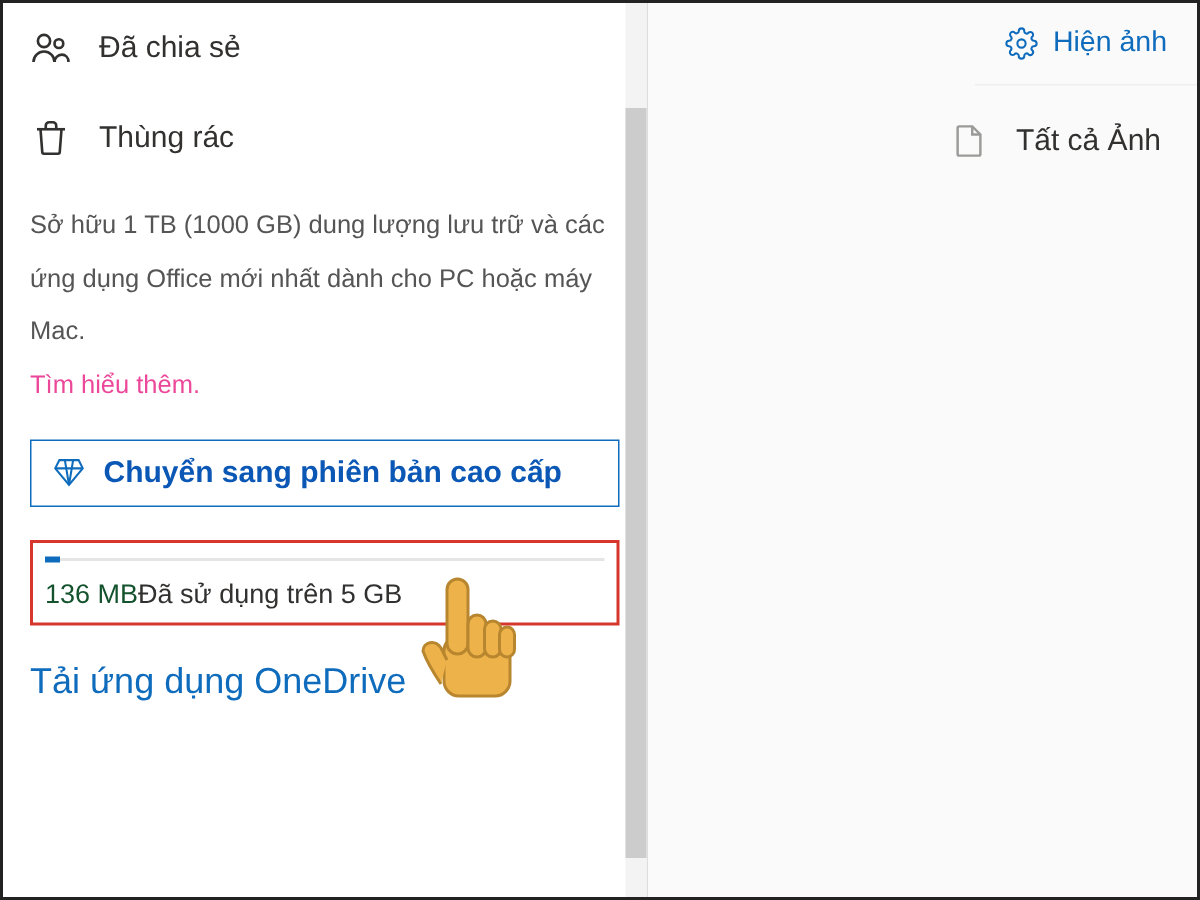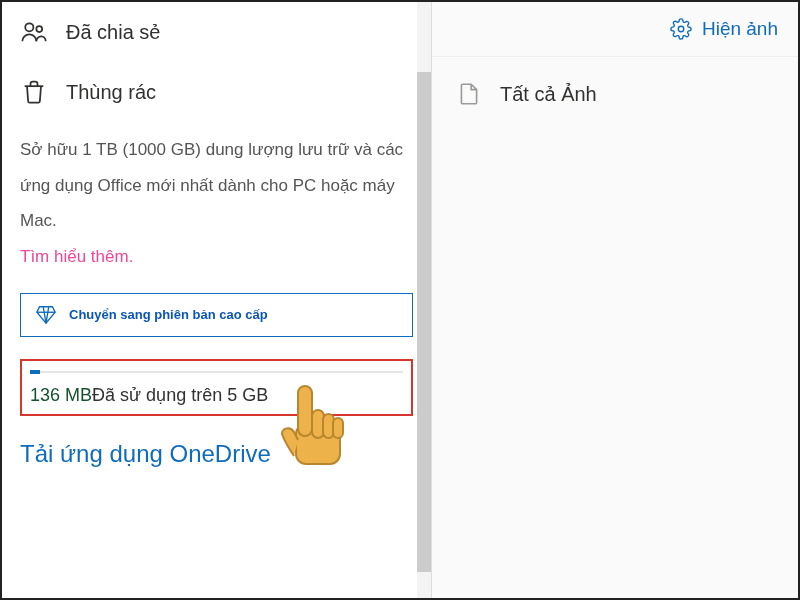--- a/index.html
+++ b/index.html
@@ -7,30 +7,30 @@
     .wrapper { display: flex; height: 100%; }
     .sidebar { width: 430px; height: 100%; display: flex; flex-direction: column; border-right: 1px solid #ddd; position: relative; }
     .scrollbar { position: absolute; right: 0; top: 0; width: 14px; height: 100%; background: #f3f3f3; }
     .scrollbar-thumb { position: absolute; top: 70px; left: 0; width: 100%; height: 500px; background: #ccc; }
     .nav { list-style: none; padding-right: 14px; }
     .nav-item { display: flex; align-items: center; padding: 16px 18px; cursor: pointer; font-size: 20px; color: #323130; }
     .nav-item.active { background: #eaeaea; }
     .nav-item .icon { width: 28px; height: 28px; display: inline-flex; align-items: center; justify-content: center; margin-right: 18px; color: #323130; }
     .promo { padding: 10px 18px 18px 18px; font-size: 17px; color: #555; line-height: 2.1; }
     .promo a { color: #ec4899; text-decoration: none; }
-    .upgrade-btn { margin: 0 18px; border: 1.5px solid #0f6cbd; background: #fff; color: #0b57b5; font-size: 13px; font-weight: 600; padding: 10px 14px; display: flex; align-items: center; gap: 12px; cursor: pointer; }
+    .upgrade-btn { margin: 0 18px; border: 1.5px solid #0f6cbd; background: #fff; color: #0b57b5; font-size: 20px; font-weight: 600; padding: 10px 14px; display: flex; align-items: center; gap: 12px; cursor: pointer; }
     .upgrade-btn .icon { width: 22px; height: 22px; display: inline-flex; color: #0f6cbd; }
     .progress-zone { margin: 22px 18px 6px 18px; border: 2px solid #d6362b; padding: 10px 8px 8px 8px; }
     .progress-bar { width: 100%; height: 2px; background: #e5e5e5; position: relative; margin-bottom: 12px; }
     .progress-fill { position: absolute; left: 0; top: -1px; height: 4px; width: 10px; background: #0f6cbd; }
     .storage-text { font-size: 18px; color: #323130; }
     .storage-text .used { color: #14532d; }
     .download-link { padding: 18px 18px; }
     .download-link a { color: #0f6cbd; text-decoration: none; font-size: 24px; }
-    .main { flex: 1; background: #fafafa; display: flex; flex-direction: column; }
+    .main { flex: 1; background: #fafafa; display: flex; flex-direction: column; align-items: flex-end; }
     .toolbar { display: flex; justify-content: flex-end; align-items: center; gap: 10px; padding: 16px 20px; border-bottom: 1px solid #eee; color: #0f6cbd; font-size: 19px; }
     .toolbar .icon { width: 22px; height: 22px; display: inline-flex; color: #0f6cbd; }
     .content { padding: 24px; }
     .content-item { display: flex; align-items: center; gap: 18px; font-size: 20px; color: #323130; }
     .content-item .icon { width: 26px; height: 26px; display: inline-flex; color: #9a9a98; position: relative; }
     .cursor-hand { position: absolute; left: 266px; top: 378px; pointer-events: none; }
   </style>
 </head>
 <body>
 

